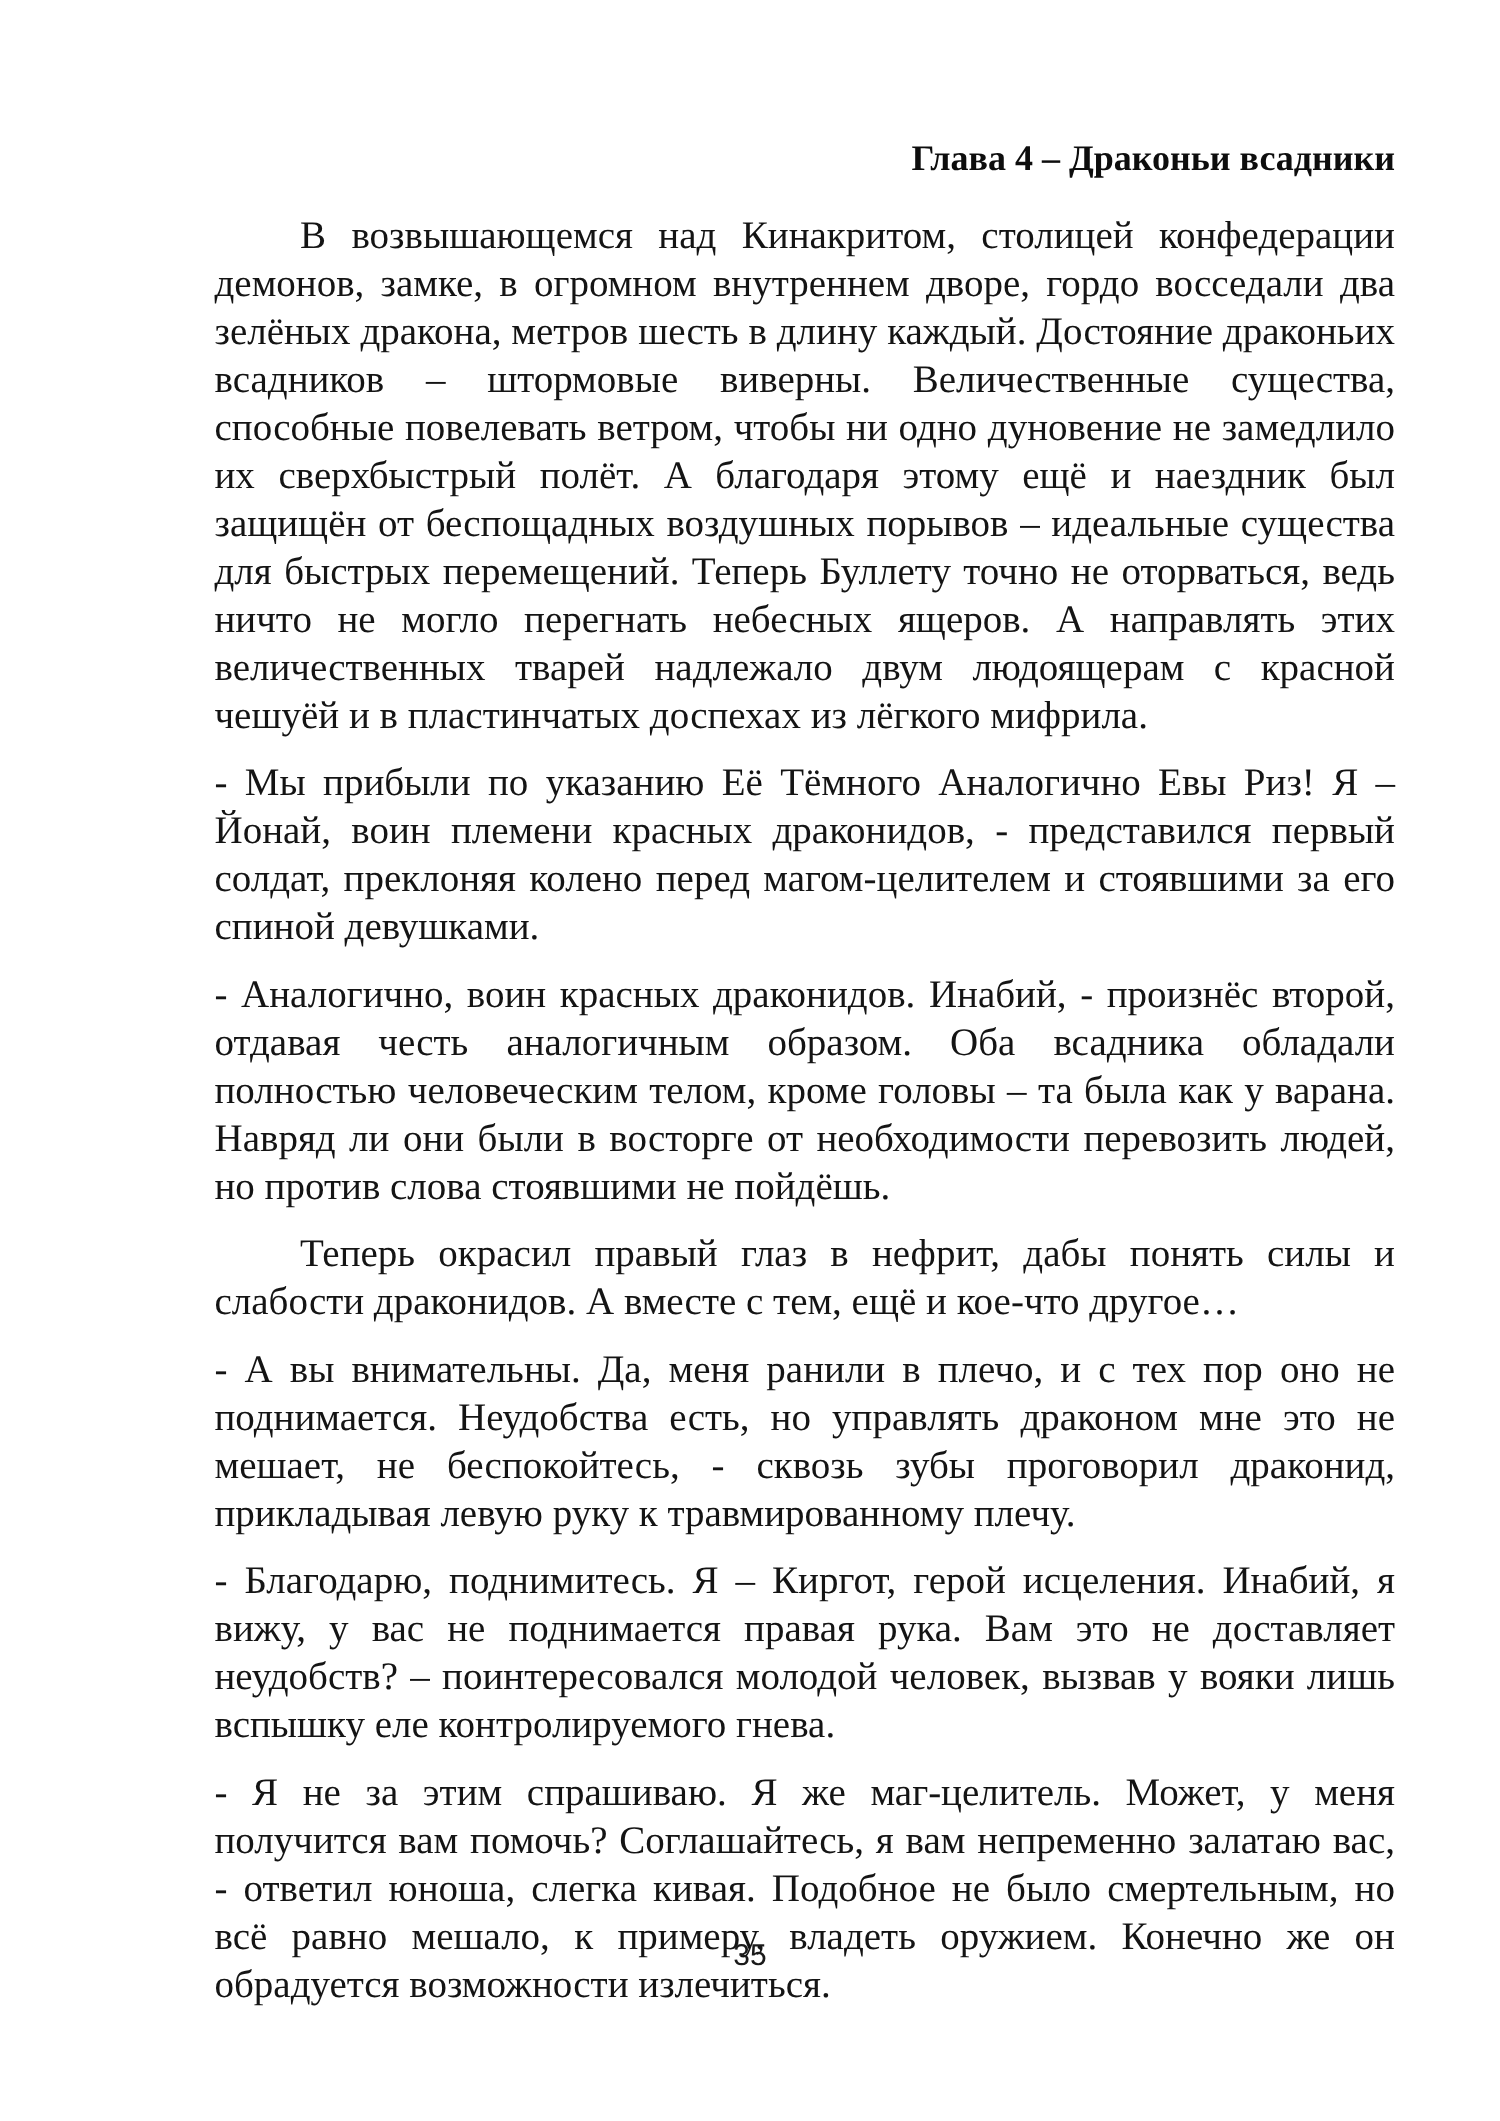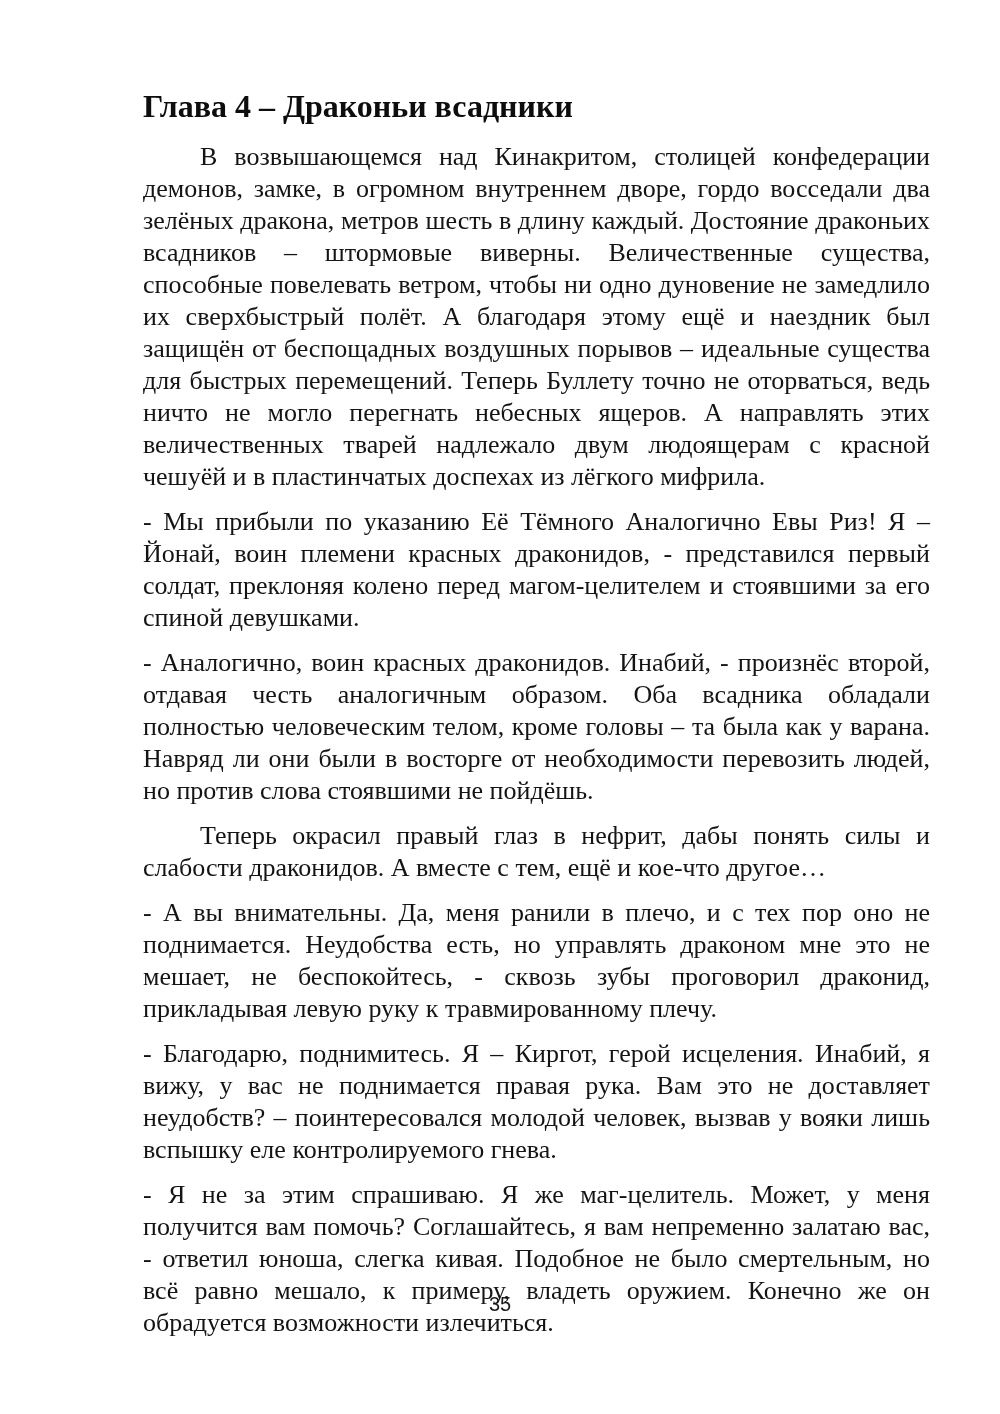--- a/index.html
+++ b/index.html
@@ -19,23 +19,23 @@
     left: 0;
     width: 1000px;
     height: 1414px;
     background: #ffffff;
     box-sizing: border-box;
     padding: 88px 70px 0 143px;
     color: #111111;
     font-family: "Liberation Serif", "DejaVu Serif", serif;
   }
   .title {
-    font-size: 32px;
+    font-size: 24px;
     font-weight: bold;
-    text-align: left;
+    text-align: right;
     margin: 0 0 17px 0;
     line-height: 36px;
     color: #0d0d0d;
   }
   .para {
     font-size: 26px;
     line-height: 32px;
     text-align: justify;
     margin: 0 0 13px 0;
     color: #141414;

